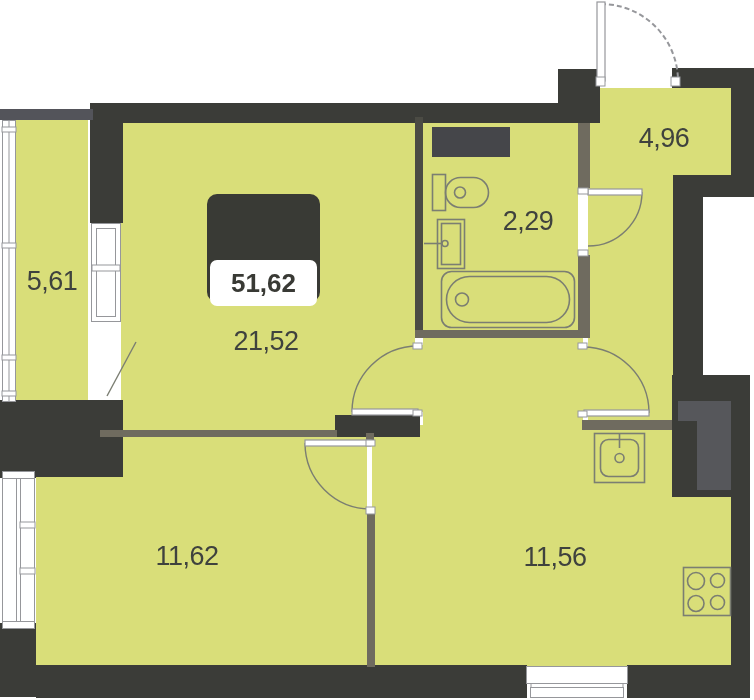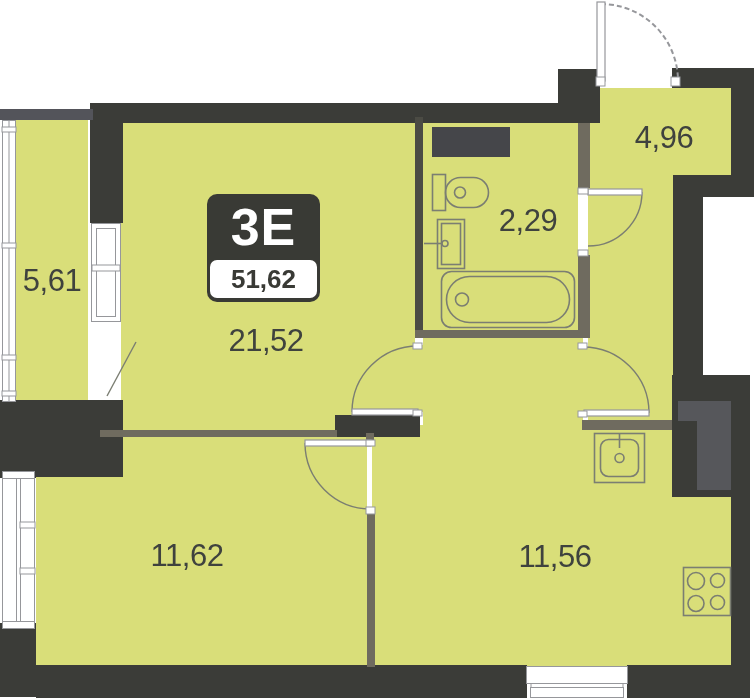--- a/index.html
+++ b/index.html
@@ -12,37 +12,37 @@
         font-family:"Liberation Sans",sans-serif;overflow:hidden;}
   #plan div{position:absolute;box-sizing:border-box;}
   .room{background:var(--room_fill);}
   .w{background:var(--wall);}
   .p{background:var(--partition);}
   .dv{background:var(--divider);}
   .duct{background:var(--duct);}
   .shaft{background:var(--shaft);}
   .gzbar{background:#53545a;}
   .win{background:#fff;border:1.5px solid var(--glazing);}
-  .lbl{color:var(--label_text);font-size:31px;letter-spacing:-0.5px;
+  .lbl{color:var(--label_text);font-size:27px;letter-spacing:-0.5px;
        transform:translate(-50%,-50%);white-space:nowrap;}
   svg{position:absolute;left:0;top:0;z-index:40;}
   .fx{fill:none;stroke:var(--outline);stroke-width:1.6;}
   .arc{fill:none;stroke:var(--outline);stroke-width:1.4;}
   .arc-hatch{fill:none;stroke:var(--glazing);stroke-width:2;stroke-dasharray:5 3;}
   .leaf{fill:#fff;stroke:var(--glazing);stroke-width:1.2;}
   .jamb{fill:#fff;stroke:var(--glazing);stroke-width:1;}
   .tick{fill:#fff;stroke:var(--glazing);stroke-width:1;}
   .gzline{stroke:var(--glazing);stroke-width:1;}
   .z1{z-index:10}.z2{z-index:20}.z3{z-index:30}.z5{z-index:50}
   #badge{left:207px;top:194px;width:113px;height:108px;background:var(--badge_bg);
          border-radius:10px;z-index:50;}
   #badge .unit{position:absolute;left:0;top:0;width:113px;height:66px;display:flex;
          align-items:center;justify-content:center;color:var(--badge_text);
          font-size:52px;font-weight:bold;letter-spacing:1px;}
-  #badge .tot{position:absolute;left:3px;top:66px;width:107px;height:38px;background:#fff;
+  #badge .tot{position:absolute;left:3px;top:66px;width:107px;height:46px;background:#fff;
          border-radius:7px;display:flex;align-items:center;justify-content:center;
          color:var(--badge_bg);font-size:26px;font-weight:bold;}
 </style>
 </head>
 <body>
 
 <div id="plan">
 
   <div class="room z1" style="left:16px;top:120px;width:72px;height:280px;"></div>
   <div class="room z1" style="left:121px;top:121px;width:294px;height:311px;"></div>
@@ -172,17 +172,16 @@
   </svg>
 
   <div class="lbl z5" style="left:52px;top:281px;">5,61</div>
   <div class="lbl z5" style="left:266px;top:341px;">21,52</div>
   <div class="lbl z5" style="left:528px;top:221px;">2,29</div>
   <div class="lbl z5" style="left:664px;top:138px;">4,96</div>
   <div class="lbl z5" style="left:187px;top:556px;">11,62</div>
   <div class="lbl z5" style="left:555px;top:557px;">11,56</div>
 
   <div id="badge">
-    <div class="unit">3E</div>
     <div class="tot">51,62</div>
   </div>
 
 </div>
 
 </body></html>

